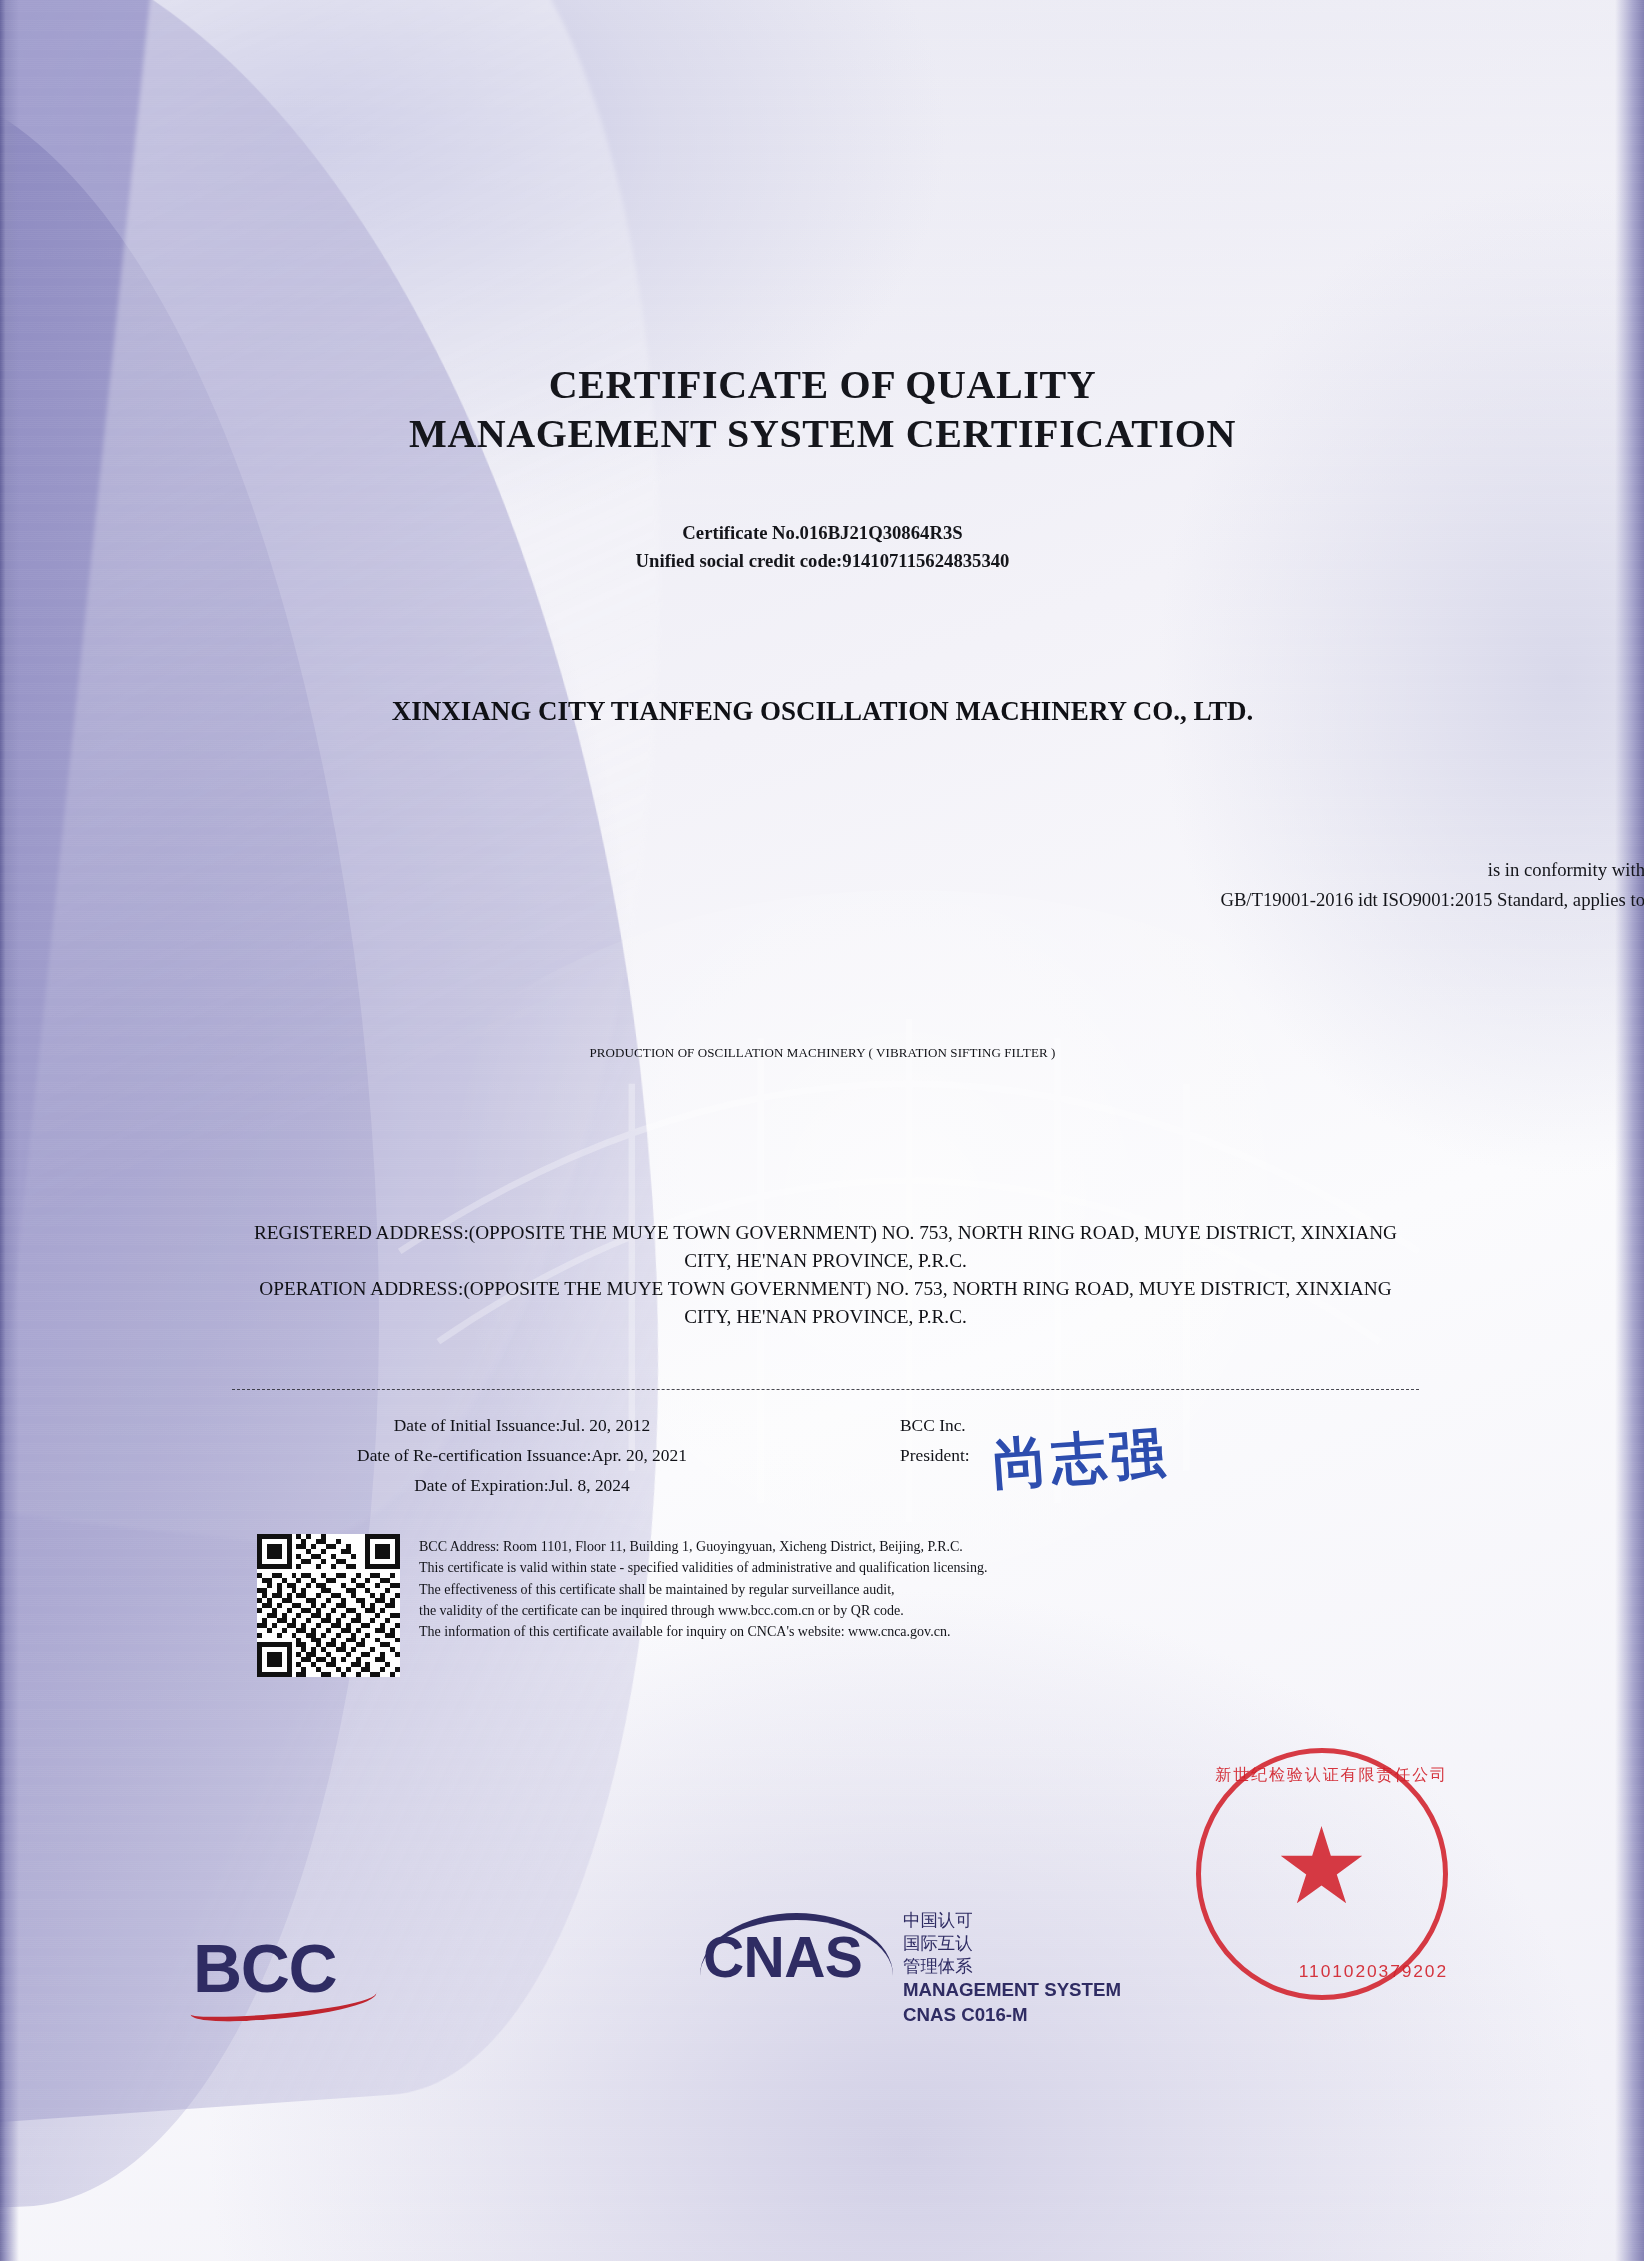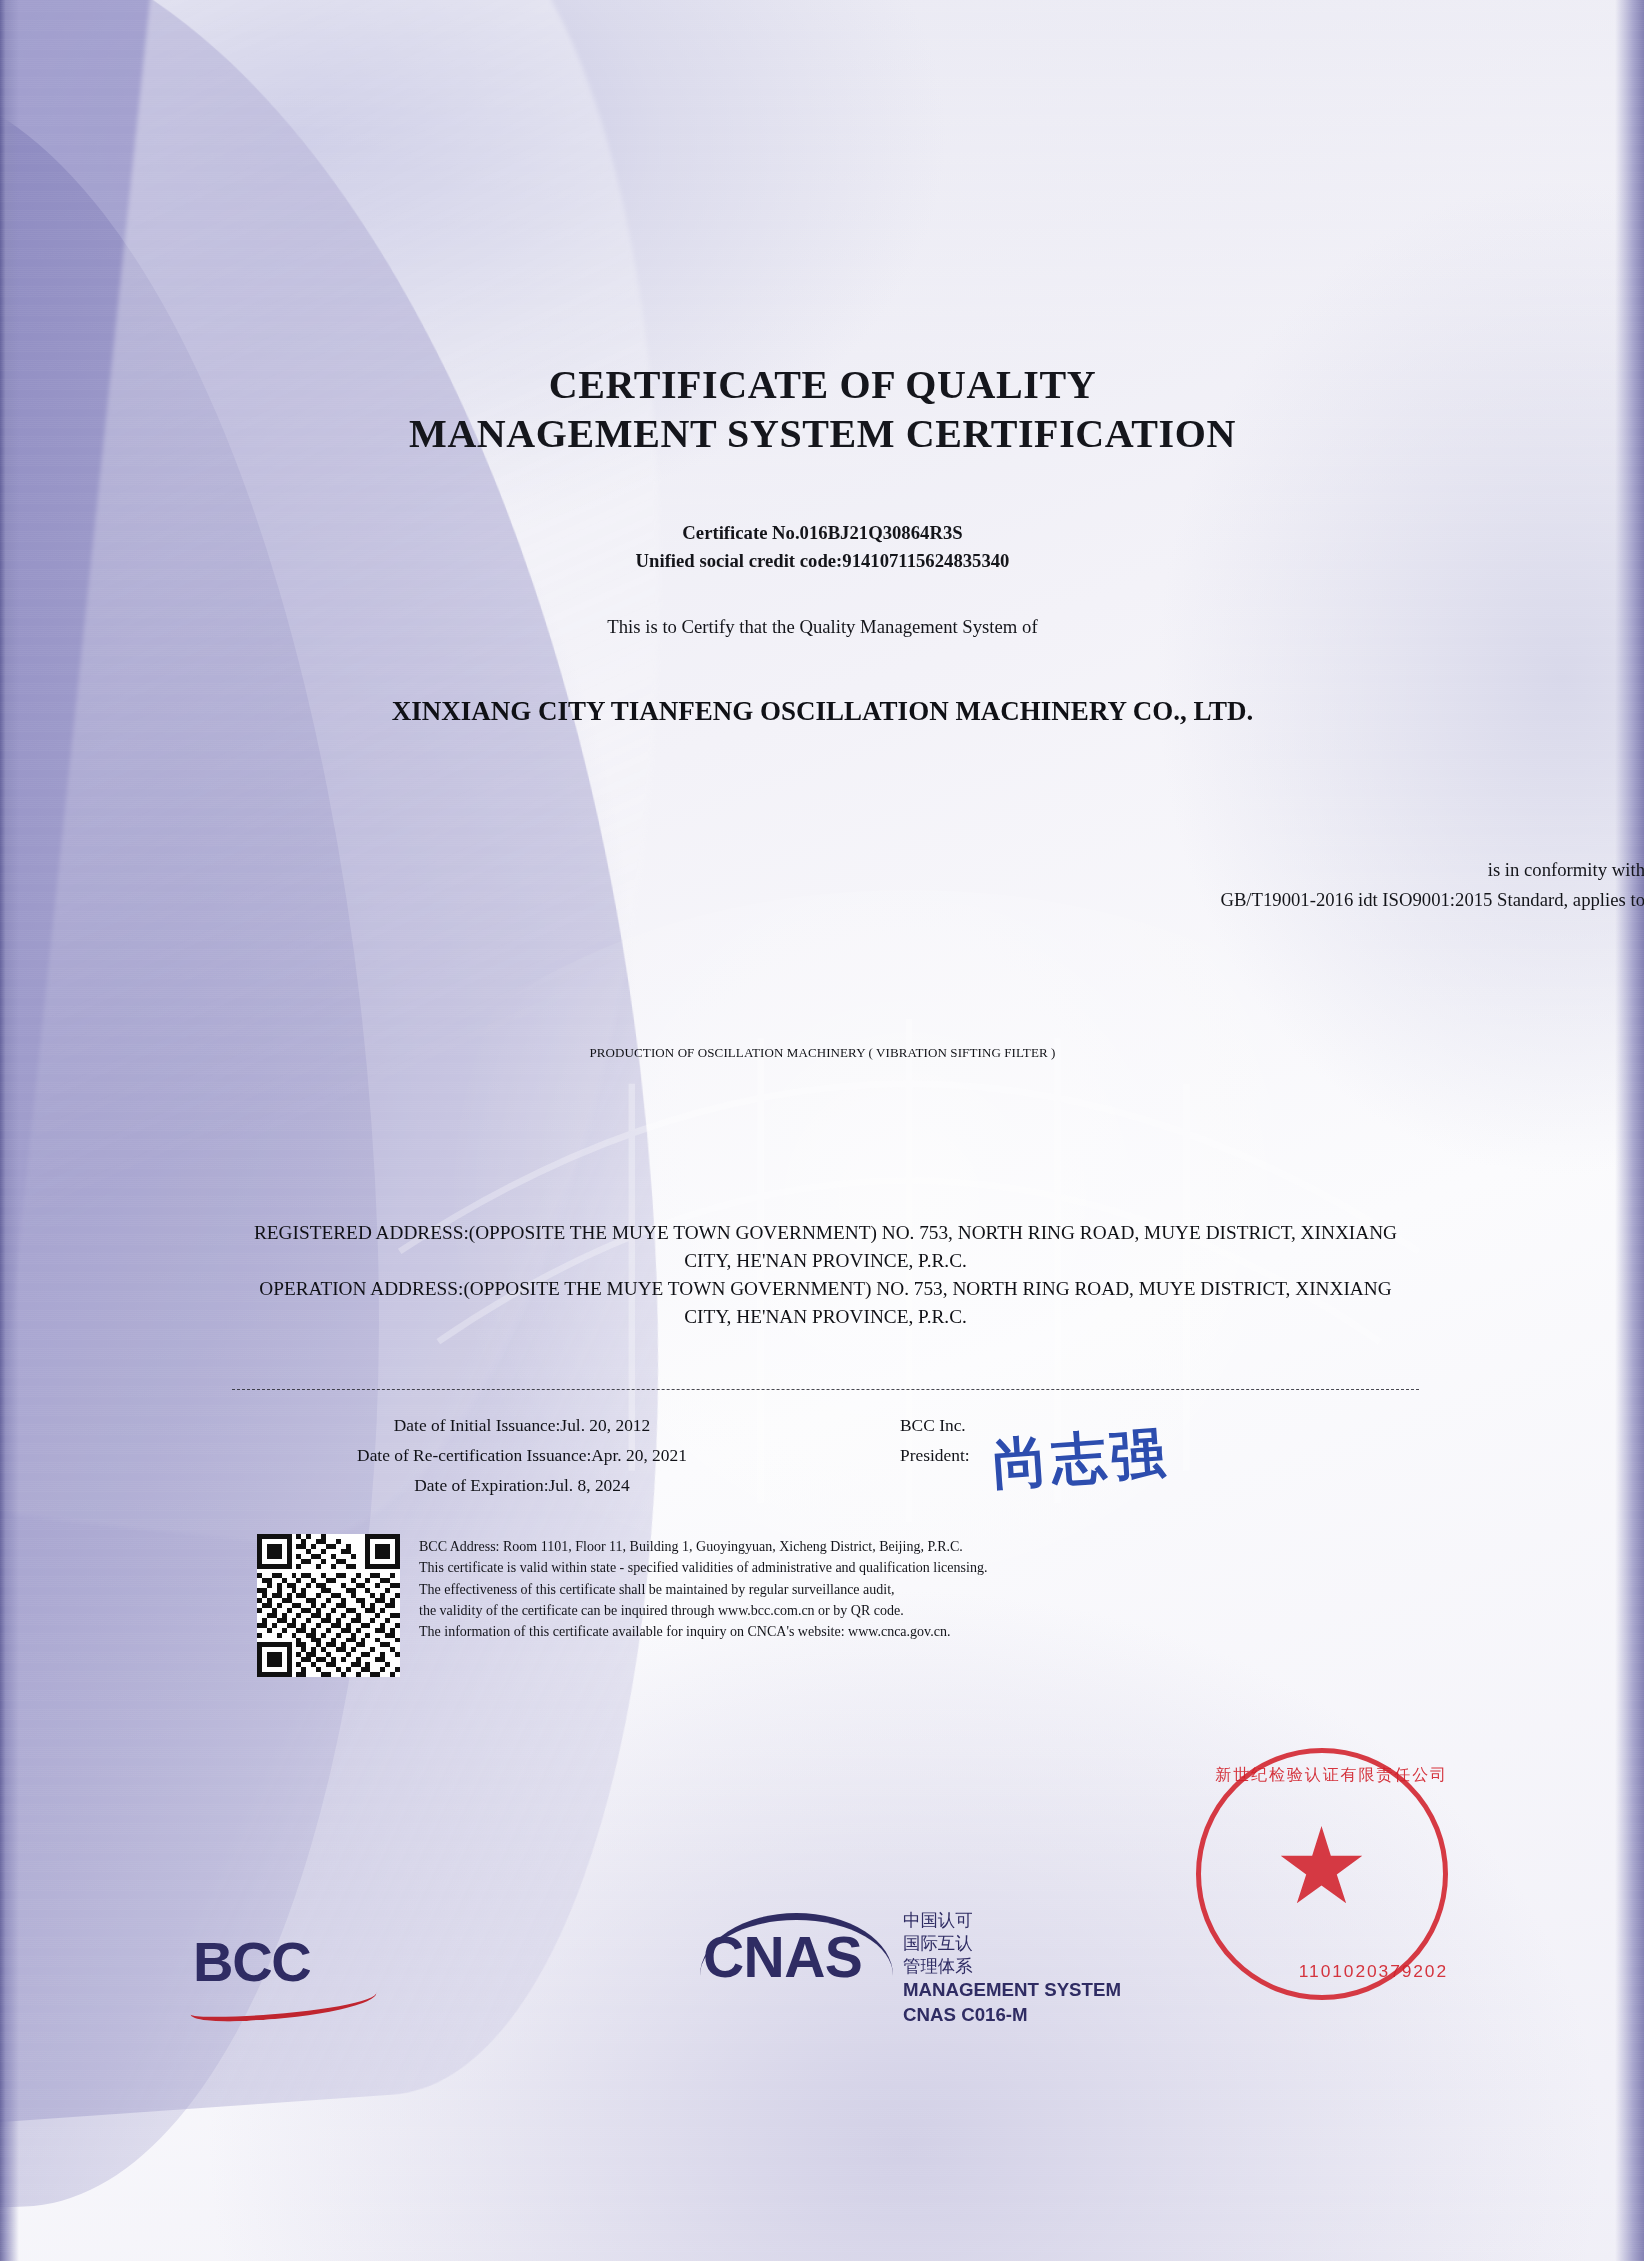--- a/index.html
+++ b/index.html
@@ -253,21 +253,21 @@
   }
 
   
   .logos { position:absolute; left:0; top:1890px; width:1645px; height:193px; }
 
   .bcc-logo {
     position: absolute;
     left: 193px;
     top: 39px;
     font-family: "Liberation Sans", sans-serif;
-    font-size: 56px;
+    font-size: 68px;
     font-weight: bold;
     color: #2f2c63;
     letter-spacing: -1.3px;
   }
   .bcc-swoosh {
     position: absolute;
     left: 190px;
     top: 98px;
     width: 187px;
     height: 26px;
@@ -410,21 +410,20 @@
     <div class="title">
       <span>CERTIFICATE OF QUALITY</span>
       <span class="l2">MANAGEMENT SYSTEM CERTIFICATION</span>
     </div>
 
     <div class="cert-no">
       <div>Certificate No.016BJ21Q30864R3S</div>
       <div>Unified social credit code:914107115624835340</div>
     </div>
 
-    <div class="certify-line">This is to Certify that the Quality Management System of</div>
 
     <div class="company">XINXIANG CITY TIANFENG OSCILLATION MACHINERY CO., LTD.</div>
 
     <div class="conformity">
       <div>is in conformity with</div>
       <div>GB/T19001-2016 idt ISO9001:2015 Standard, applies to</div>
     </div>
 
     <div class="scope">PRODUCTION OF OSCILLATION MACHINERY ( VIBRATION SIFTING FILTER )</div>
 

